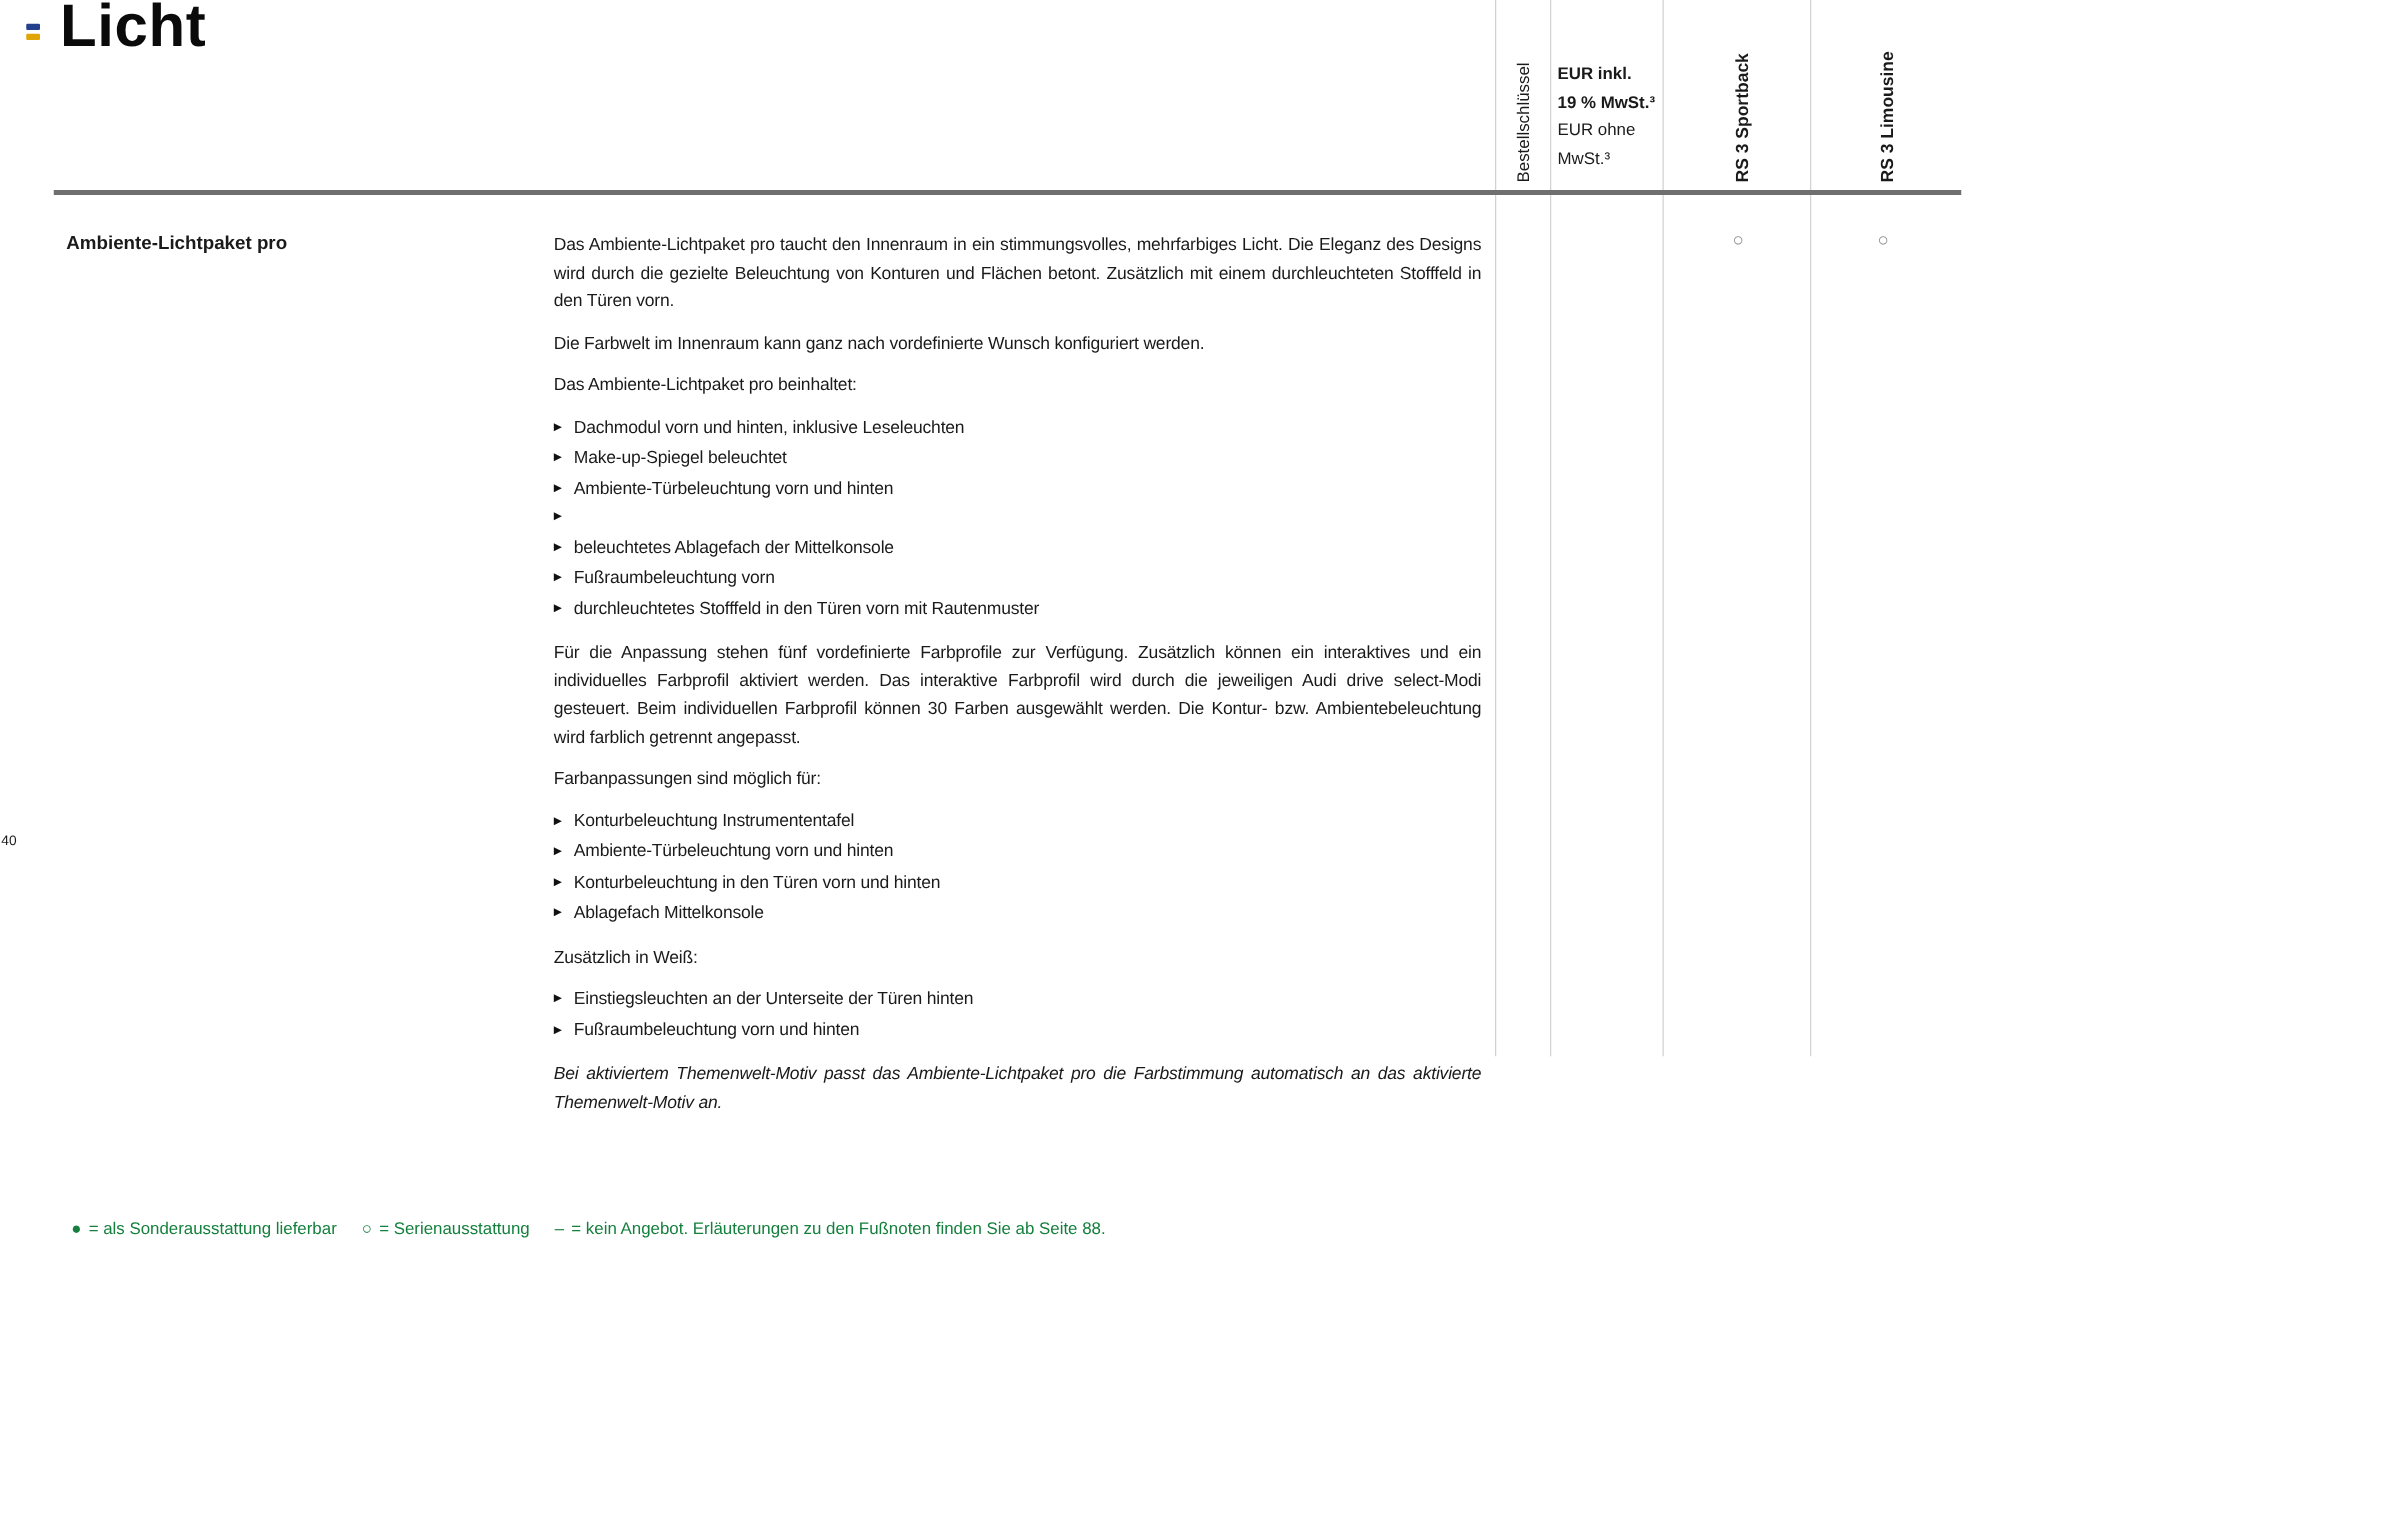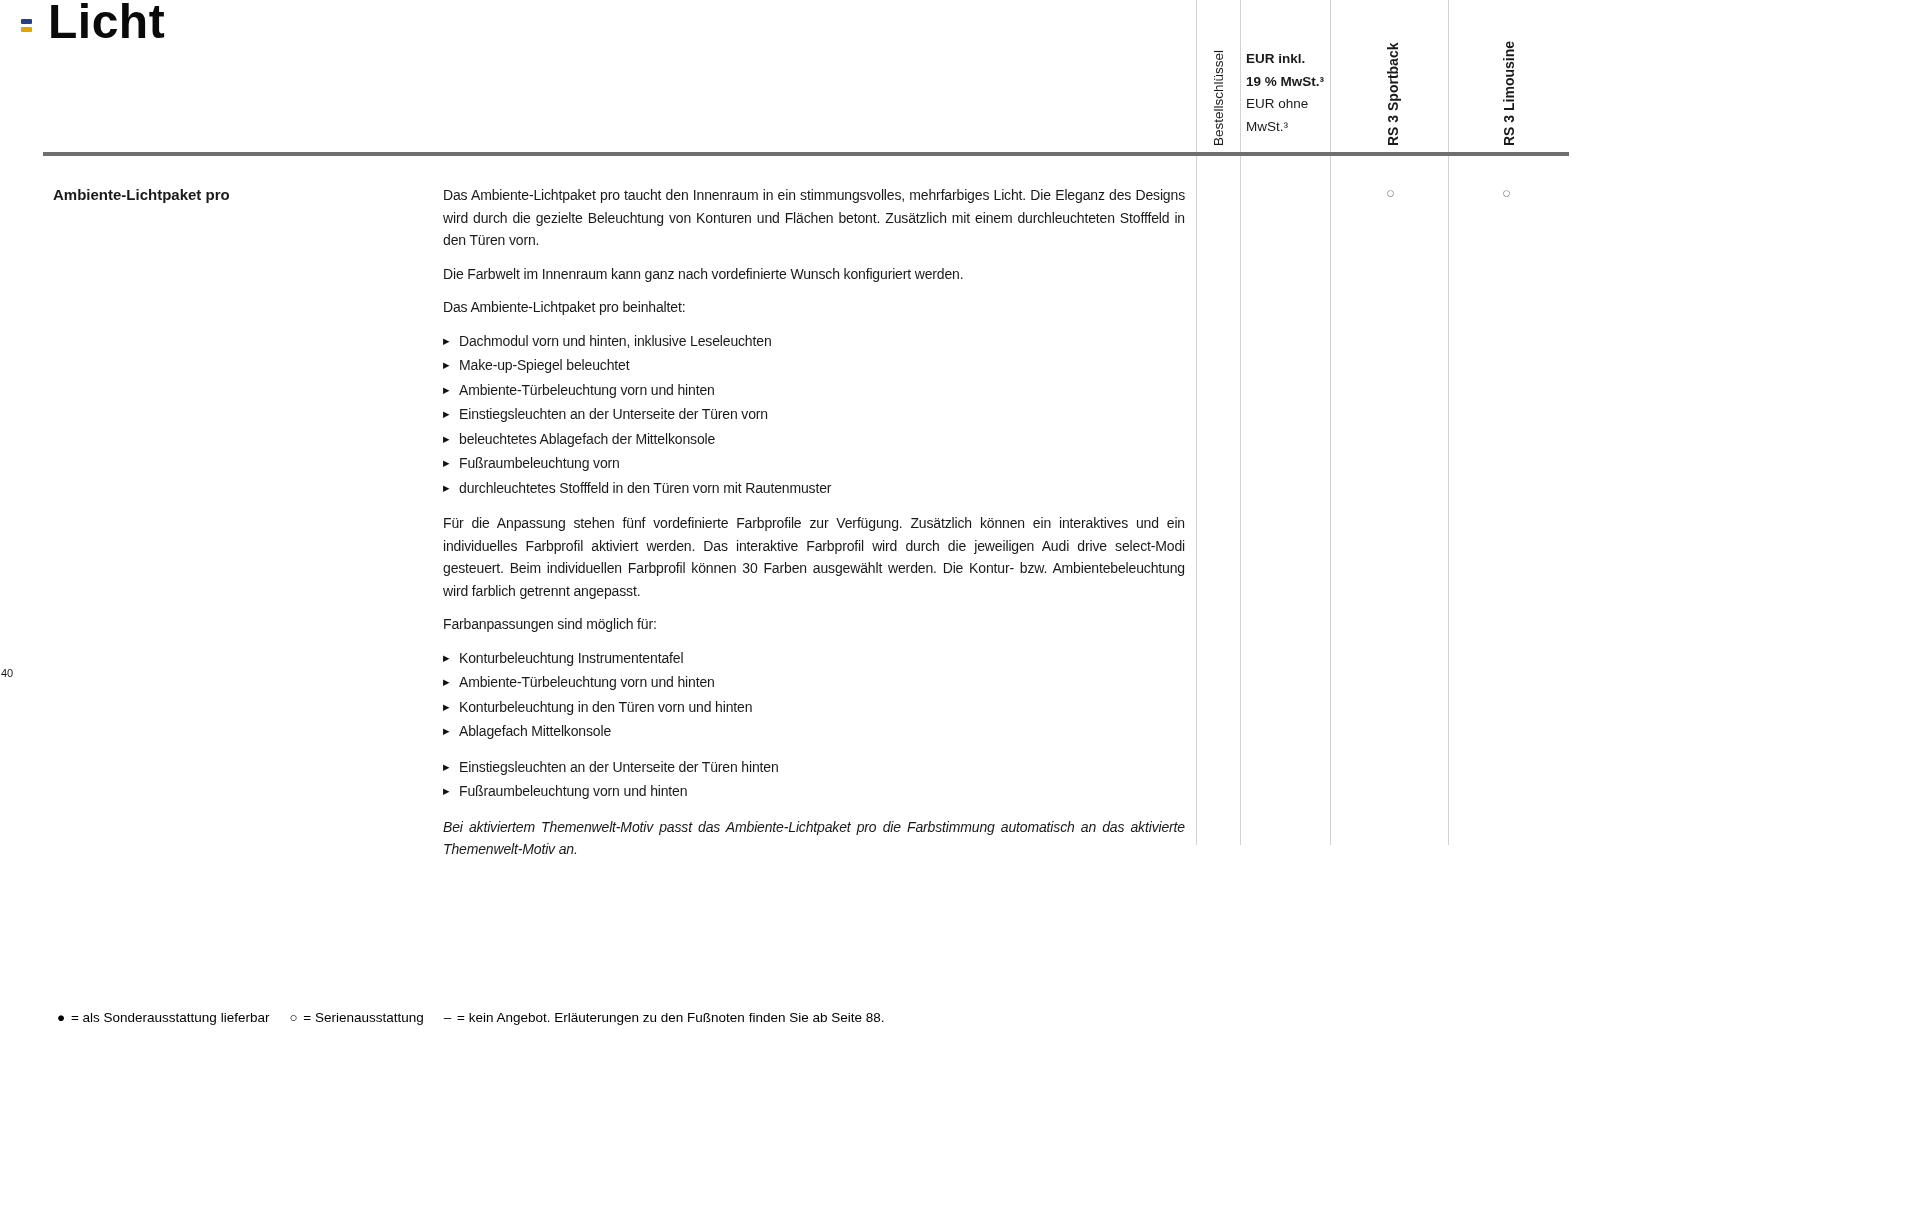--- a/index.html
+++ b/index.html
@@ -53,21 +53,21 @@
   .bitem { display:flex; align-items:baseline; text-align:left; }
   .bmark { flex:0 0 16px; font-size:8.5px; color:#111; position:relative; top:-2px; }
   .btext { flex:1; }
 
   .avail { position:absolute; font-size:15px; color:#8a8a8a; }
   .avail.sportback { left:1386px; top:184px; }
   .avail.limousine { left:1502px; top:184px; }
 
   .page-number { position:absolute; left:1px; top:667px; font-size:11px; color:#1a1a1a; }
 
-  .footer-legend { position:absolute; left:57px; top:1010px; font-size:13.5px; color:#000000; white-space:nowrap; }
+  .footer-legend { position:absolute; left:57px; top:975px; font-size:13.5px; color:#15803d; white-space:nowrap; }
   .footer-legend .legend-item { margin-right:20px; }
   .footer-legend .legend-sym { margin-right:2px; }
 </style>
 </head>
 <body>
 
 <div class="canvas">
 
   <div class="corner-icon">
     <div class="bar b1"></div>
@@ -110,21 +110,20 @@
         <div class="bitem">
           <span class="bmark">▶</span>
           <span class="btext">Make-up-Spiegel beleuchtet</span>
         </div>
         <div class="bitem">
           <span class="bmark">▶</span>
           <span class="btext">Ambiente-Türbeleuchtung vorn und hinten</span>
         </div>
         <div class="bitem">
           <span class="bmark">▶</span>
-          <span class="btext">Einstiegsleuchten an der Unterseite der Türen vorn</span>
         </div>
         <div class="bitem">
           <span class="bmark">▶</span>
           <span class="btext">beleuchtetes Ablagefach der Mittelkonsole</span>
         </div>
         <div class="bitem">
           <span class="bmark">▶</span>
           <span class="btext">Fußraumbeleuchtung vorn</span>
         </div>
         <div class="bitem">
@@ -145,20 +144,21 @@
         </div>
         <div class="bitem">
           <span class="bmark">▶</span>
           <span class="btext">Konturbeleuchtung in den Türen vorn und hinten</span>
         </div>
         <div class="bitem">
           <span class="bmark">▶</span>
           <span class="btext">Ablagefach Mittelkonsole</span>
         </div>
       </div>
+      <div class="para">Zusätzlich in Weiß:</div>
       <div class="blist">
         <div class="bitem">
           <span class="bmark">▶</span>
           <span class="btext">Einstiegsleuchten an der Unterseite der Türen hinten</span>
         </div>
         <div class="bitem">
           <span class="bmark">▶</span>
           <span class="btext">Fußraumbeleuchtung vorn und hinten</span>
         </div>
       </div>

